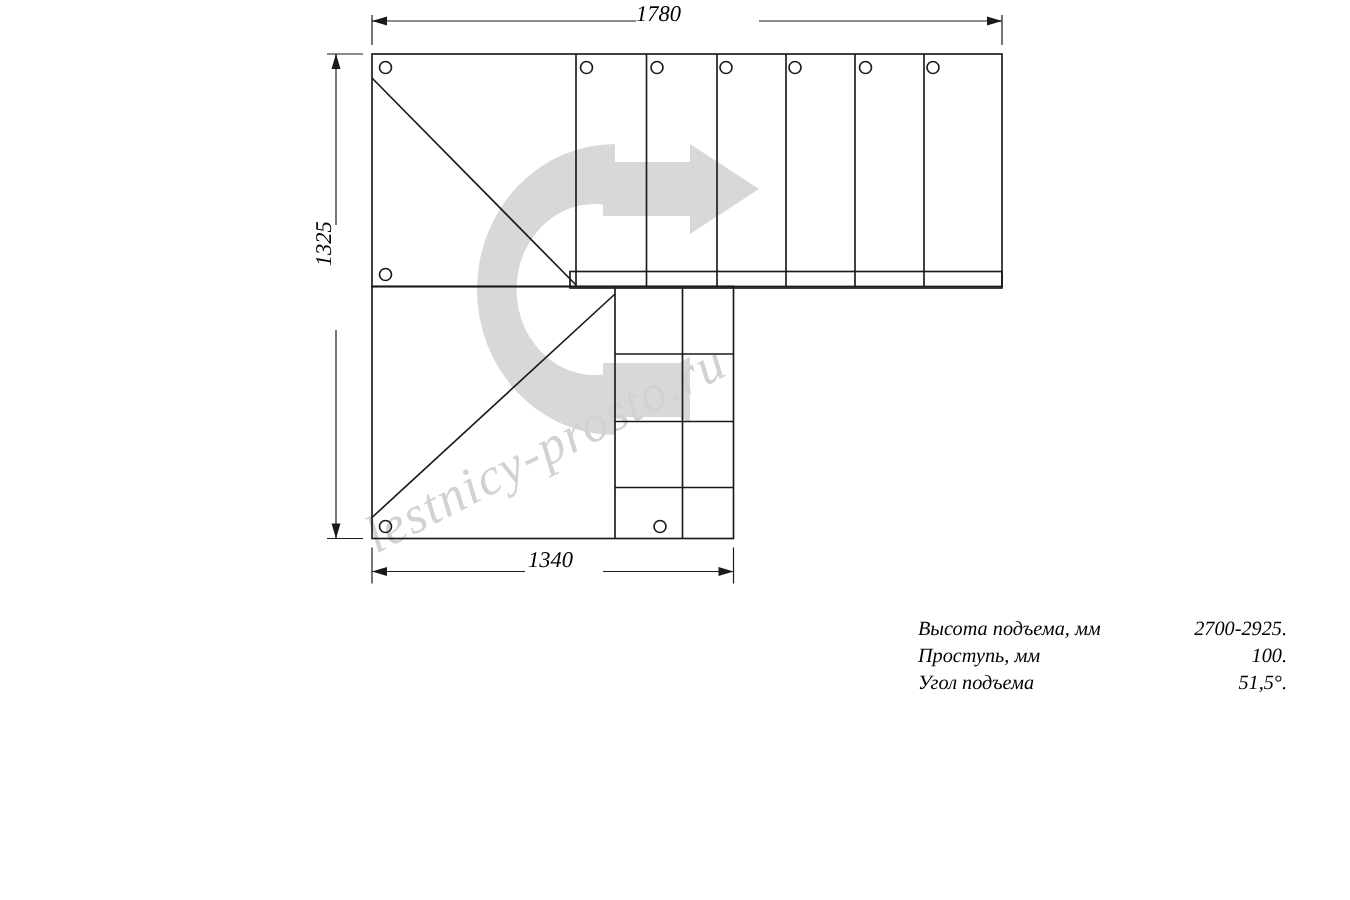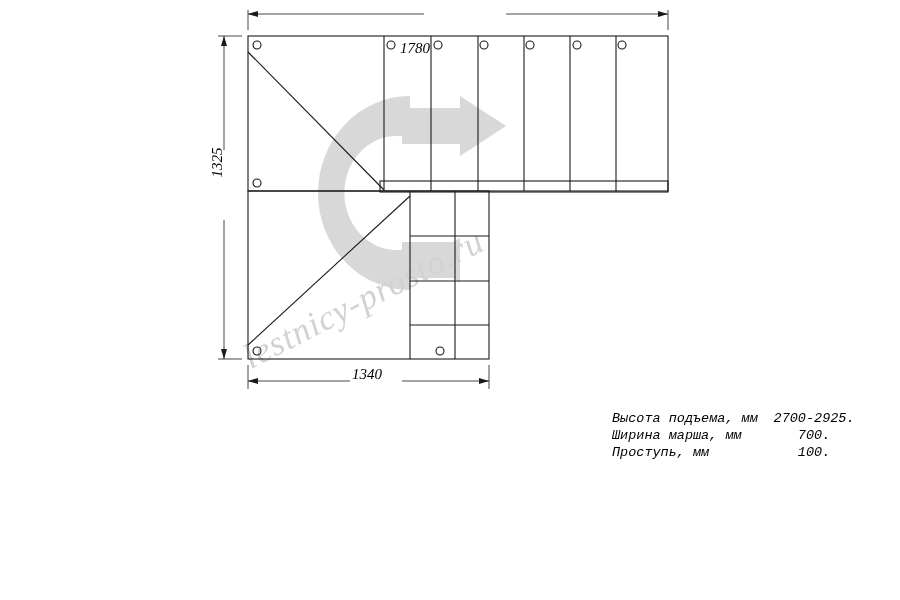--- a/index.html
+++ b/index.html
@@ -46,49 +46,48 @@
     letter-spacing: 1px;
     white-space: nowrap;
     pointer-events: none;
   }
   
   .spec-table {
     position: absolute;
     left: 612px;
     top: 410px;
     width: 246px;
-    font-family: Liberation Mono, monospace;
+    font-family: Liberation Serif, serif;
     font-style: italic;
     font-size: 13.5px;
     color: #000000;
     border-collapse: collapse;
   }
   .spec-table td {
     padding: 1px 0 1px 0;
     white-space: nowrap;
   }
   .spec-label {
     text-align: left;
   }
   .spec-value {
-    text-align: center;
+    text-align: right;
   }
   
   .dim-label {
     position: absolute;
     font-family: "Liberation Serif", serif;
     font-style: italic;
     font-size: 15px;
     color: #000000;
     white-space: nowrap;
   }
   .dim-top {
-    left: 400px;
+    left: 424px;
     top: 2px;
-    margin-top: 38px;
   }
   .dim-bottom {
     left: 352px;
     top: 366px;
   }
   .dim-left {
     left: 202px;
     top: 154px;
     transform: rotate(-90deg);
     transform-origin: center center;
@@ -180,23 +179,23 @@
   <div class="dim-label dim-left">1325</div>
   <div class="dim-label dim-bottom">1340</div>
 
   <table class="spec-table">
     <tbody>
       <tr>
         <td class="spec-label">Высота подъема, мм</td>
         <td class="spec-value">2700-2925.</td>
       </tr>
       <tr>
-        <td class="spec-label">Ширина марша, мм</td>
-        <td class="spec-value">700.</td>
-      </tr>
-      <tr>
         <td class="spec-label">Проступь, мм</td>
         <td class="spec-value">100.</td>
       </tr>
+      <tr>
+        <td class="spec-label">Угол подъема</td>
+        <td class="spec-value">51,5°.</td>
+      </tr>
     </tbody>
   </table>
 
 </div>
 
 </body></html>

